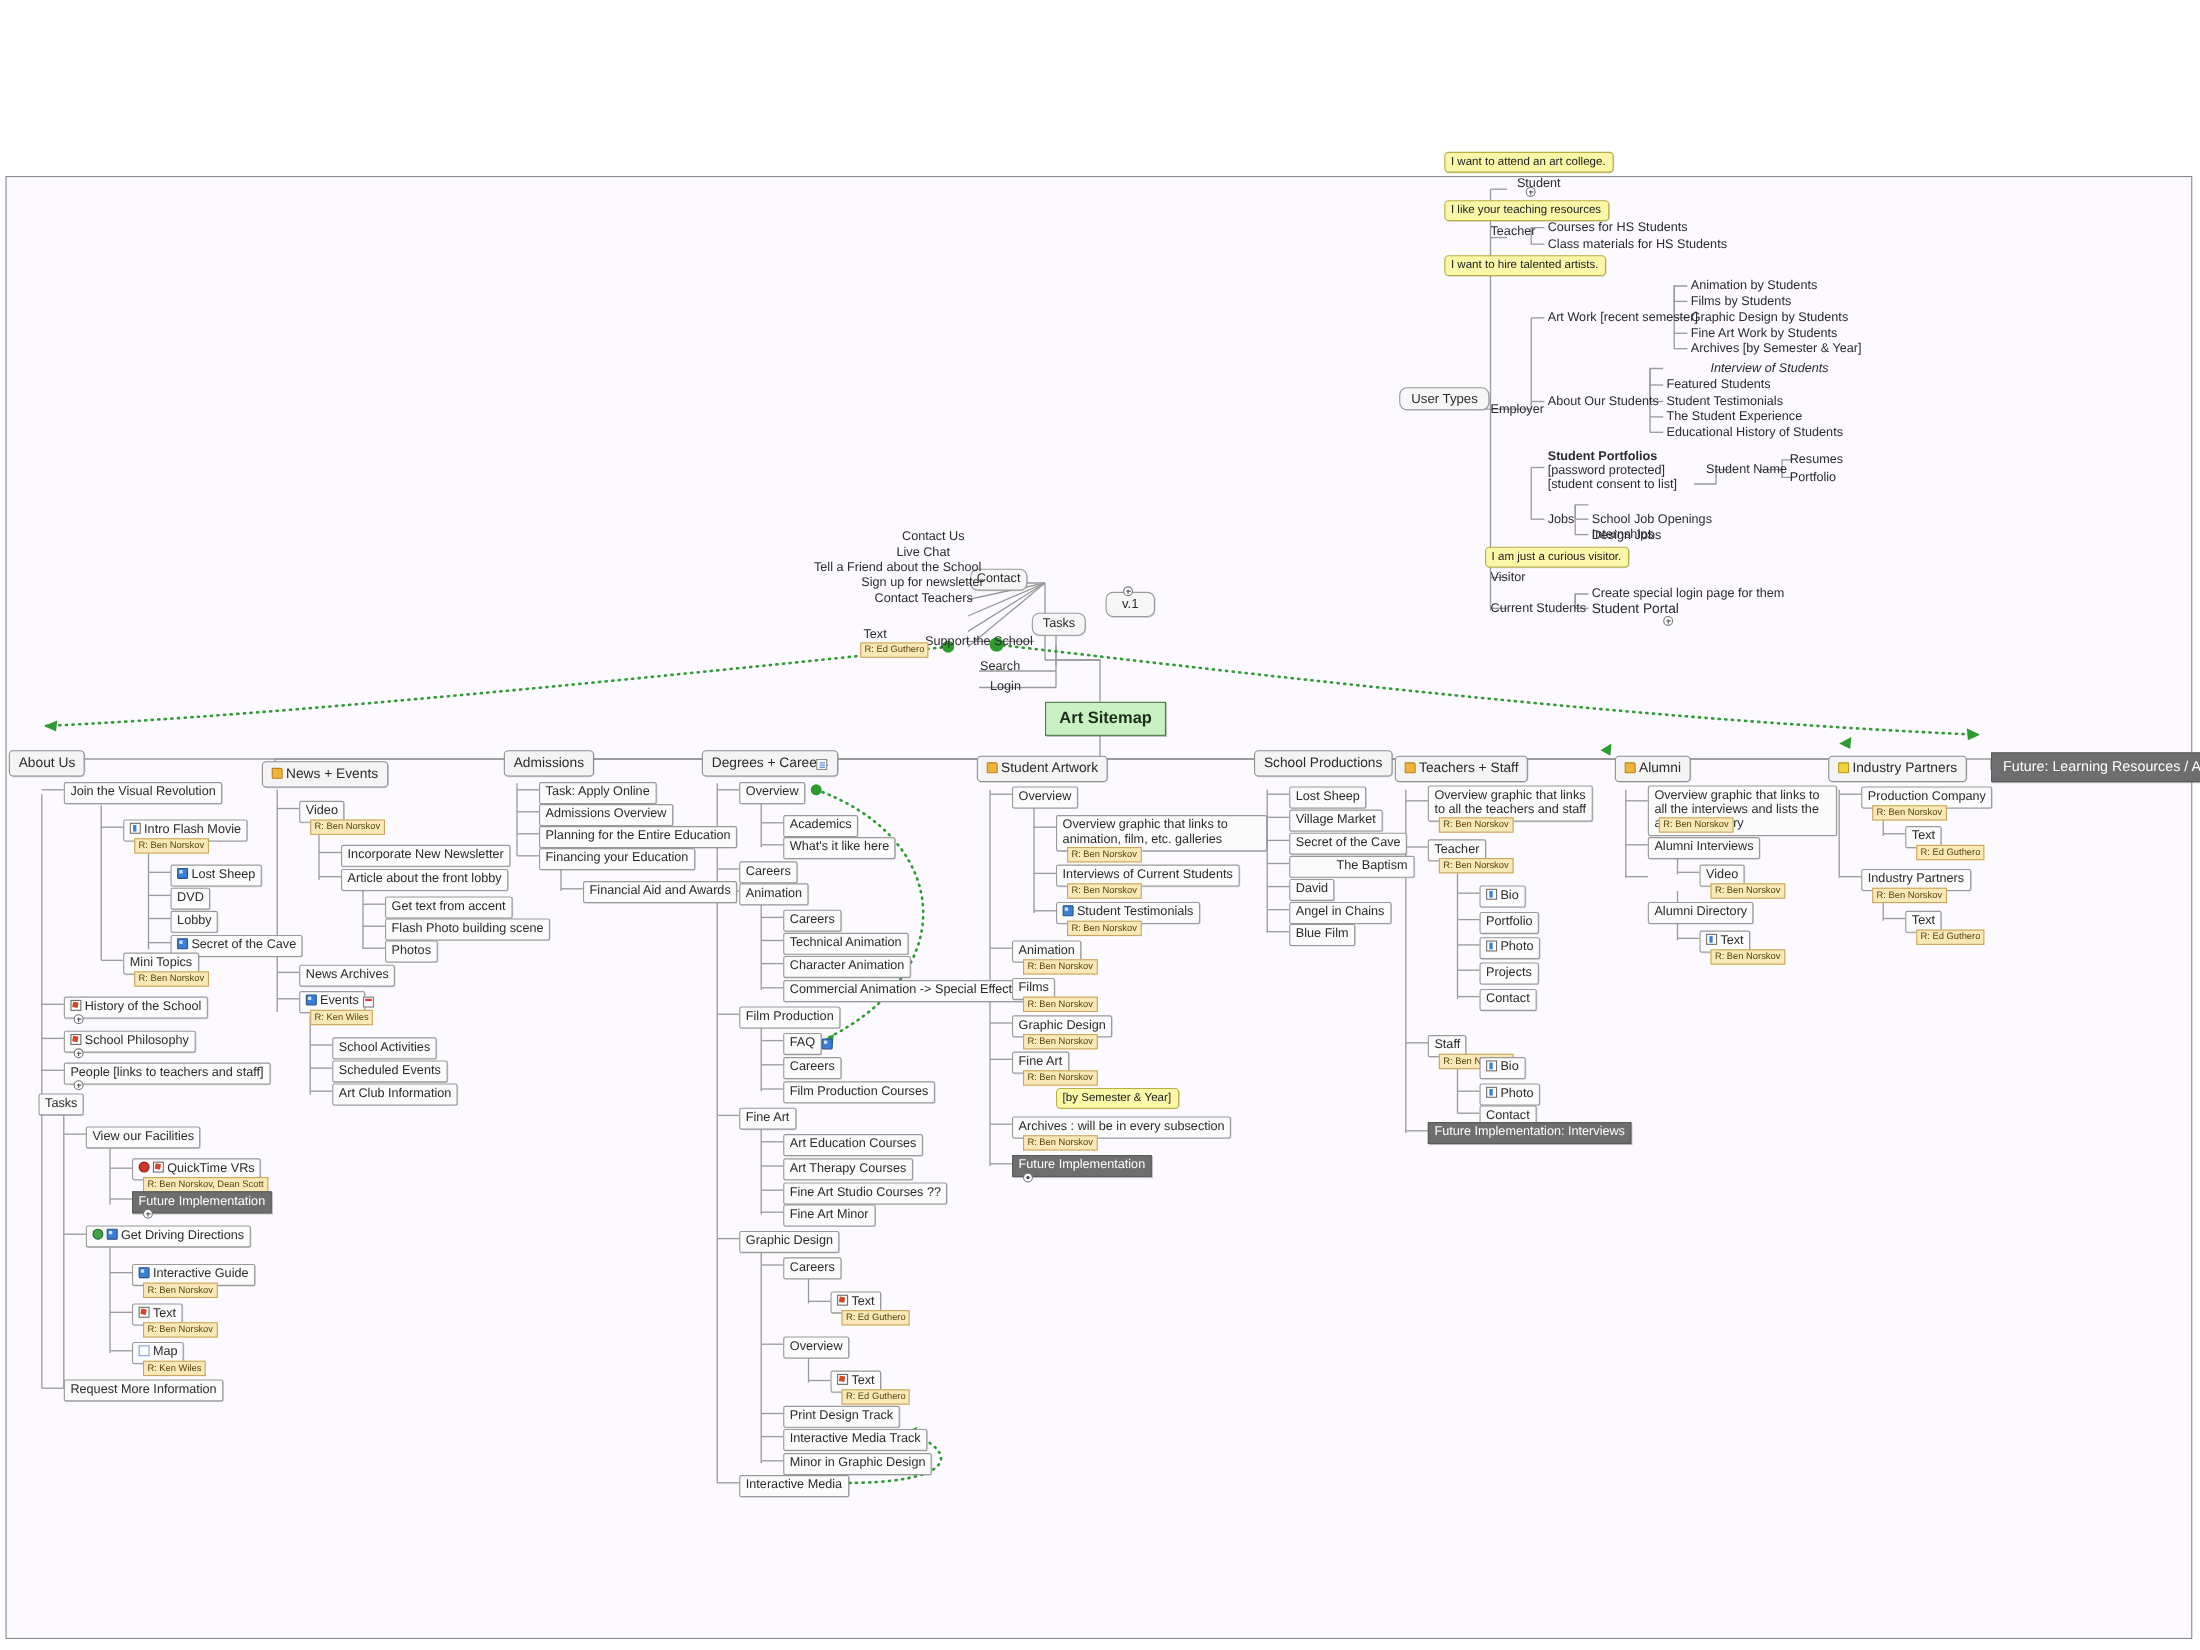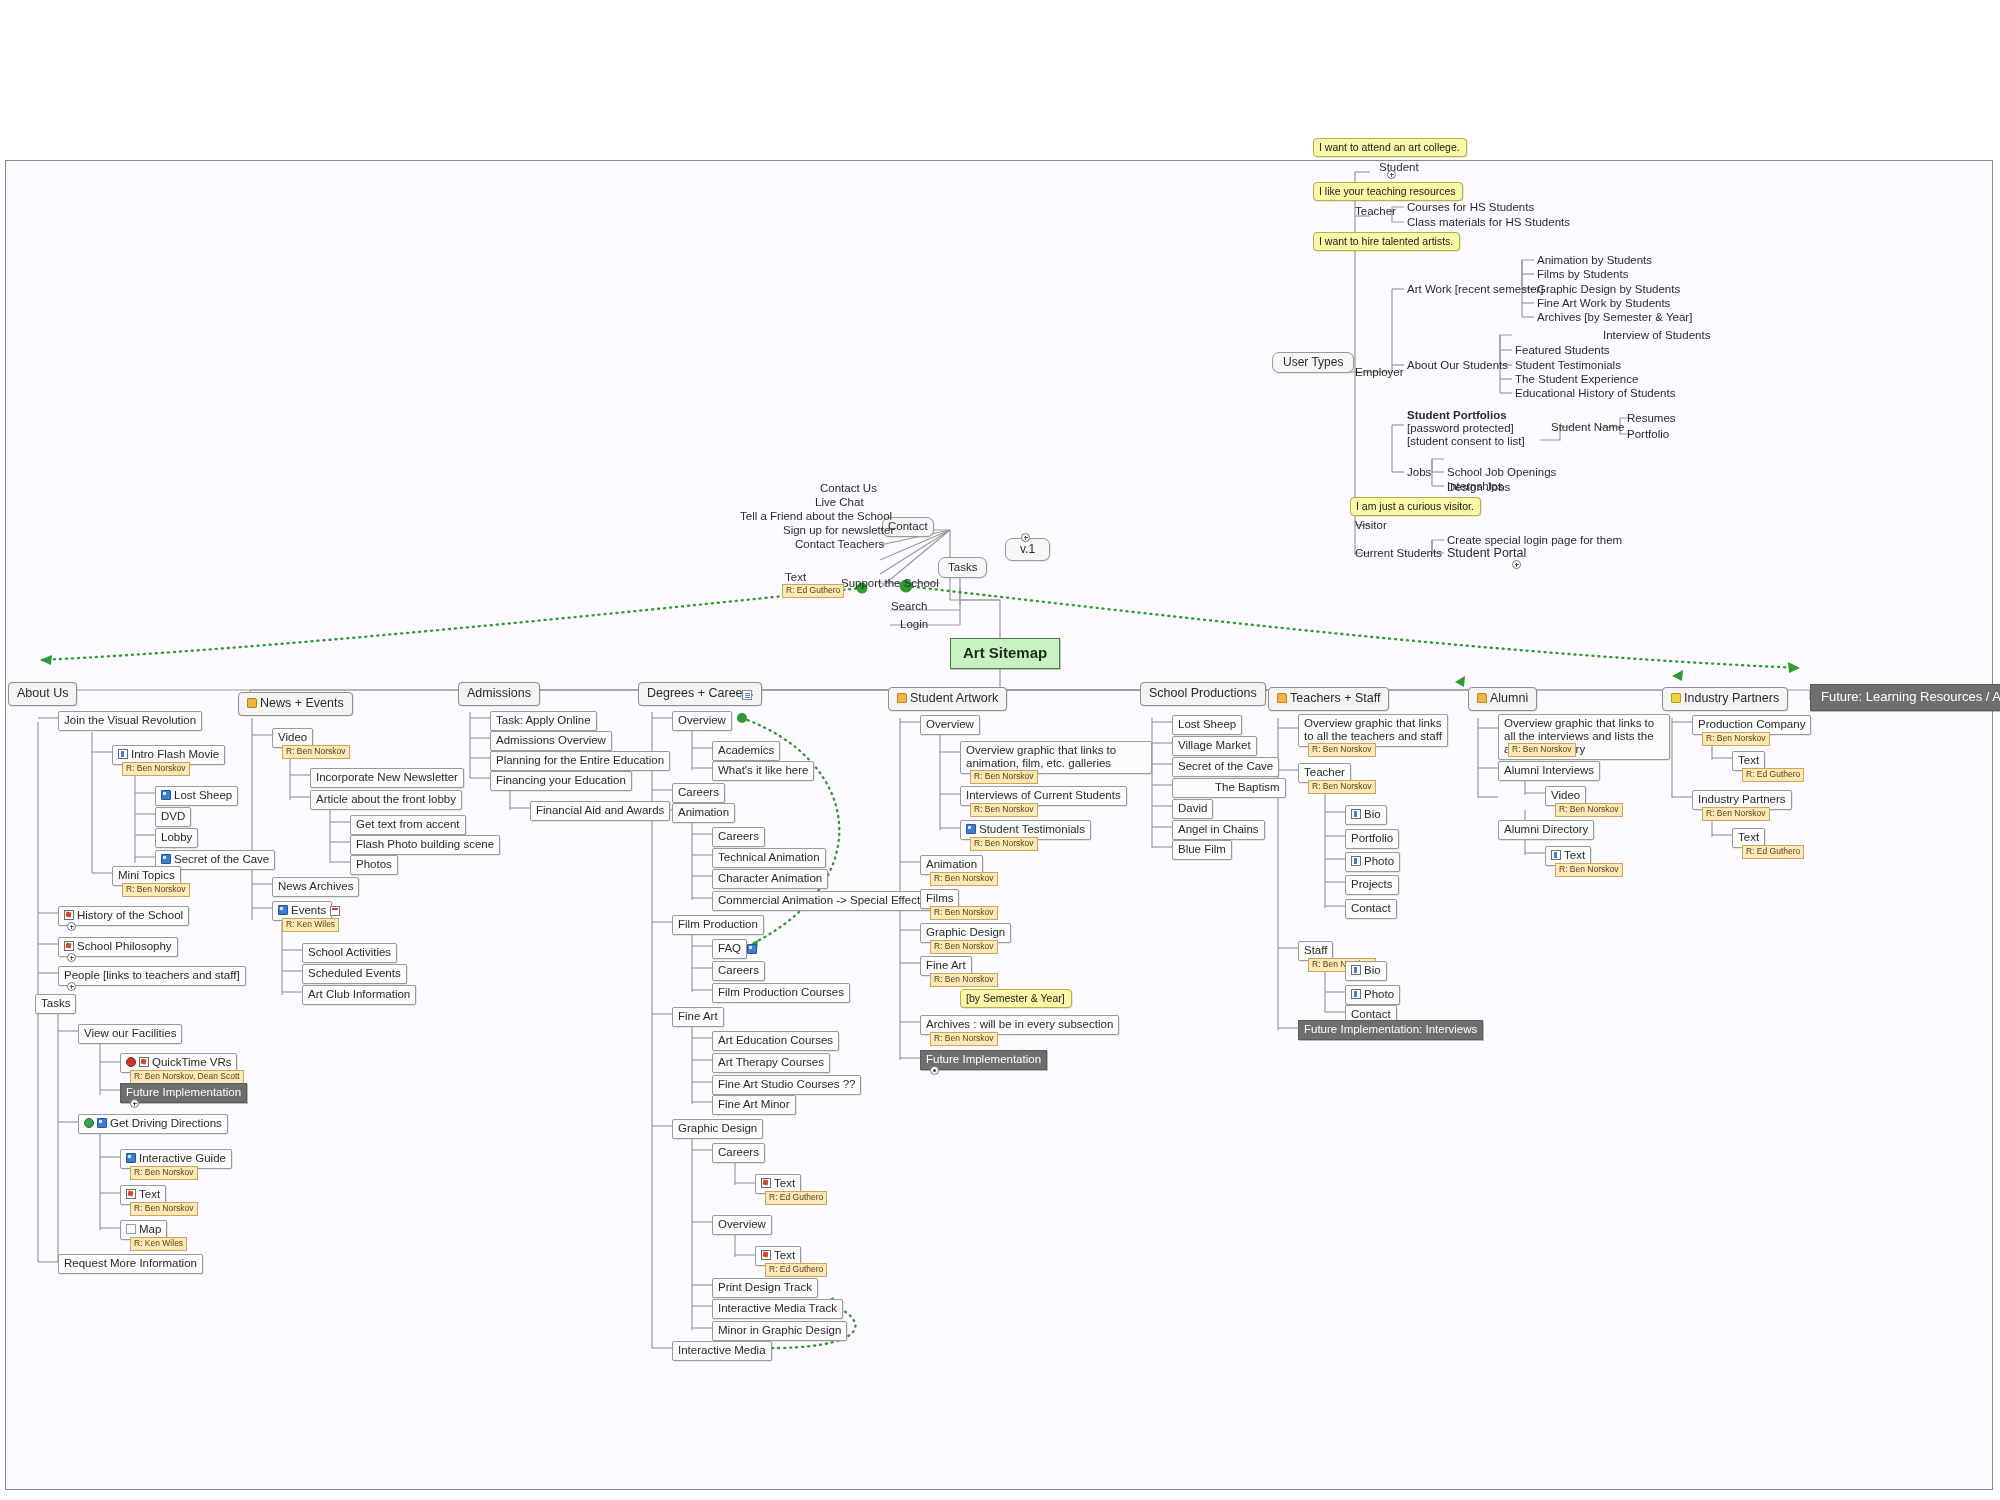--- a/index.html
+++ b/index.html
@@ -424,21 +424,21 @@
   <div class="node bare" style="left:1352px;top:365px;">Employer</div>
 
   <div class="node bare" style="left:1404px;top:282px;">Art Work [recent semester]</div>
   <div class="node bare" style="left:1534px;top:253px;">Animation by Students</div>
   <div class="node bare" style="left:1534px;top:267px;">Films by Students</div>
   <div class="node bare" style="left:1534px;top:282px;">Graphic Design by Students</div>
   <div class="node bare" style="left:1534px;top:296px;">Fine Art Work by Students</div>
   <div class="node bare" style="left:1534px;top:310px;">Archives [by Semester &amp; Year]</div>
 
   <div class="node bare" style="left:1404px;top:358px;">About Our Students</div>
-  <div class="node bare" style="left:1600px;top:328px;">Interview of Students</div>
+  <div class="node bare" style="left:1552px;top:328px;font-style:italic;">Interview of Students</div>
   <div class="node bare" style="left:1512px;top:343px;">Featured Students</div>
   <div class="node bare" style="left:1512px;top:358px;">Student Testimonials</div>
   <div class="node bare" style="left:1512px;top:372px;">The Student Experience</div>
   <div class="node bare" style="left:1512px;top:386px;">Educational History of Students</div>
 
   <div class="node bare wrap" style="left:1404px;top:408px;width:130px;"><span class="bold-part">Student Portfolios</span><span> [password protected] [student consent to list]</span></div>
   <div class="node bare" style="left:1548px;top:420px;">Student Name</div>
   <div class="node bare" style="left:1624px;top:411px;">Resumes</div>
   <div class="node bare" style="left:1624px;top:427px;">Portfolio</div>
 

